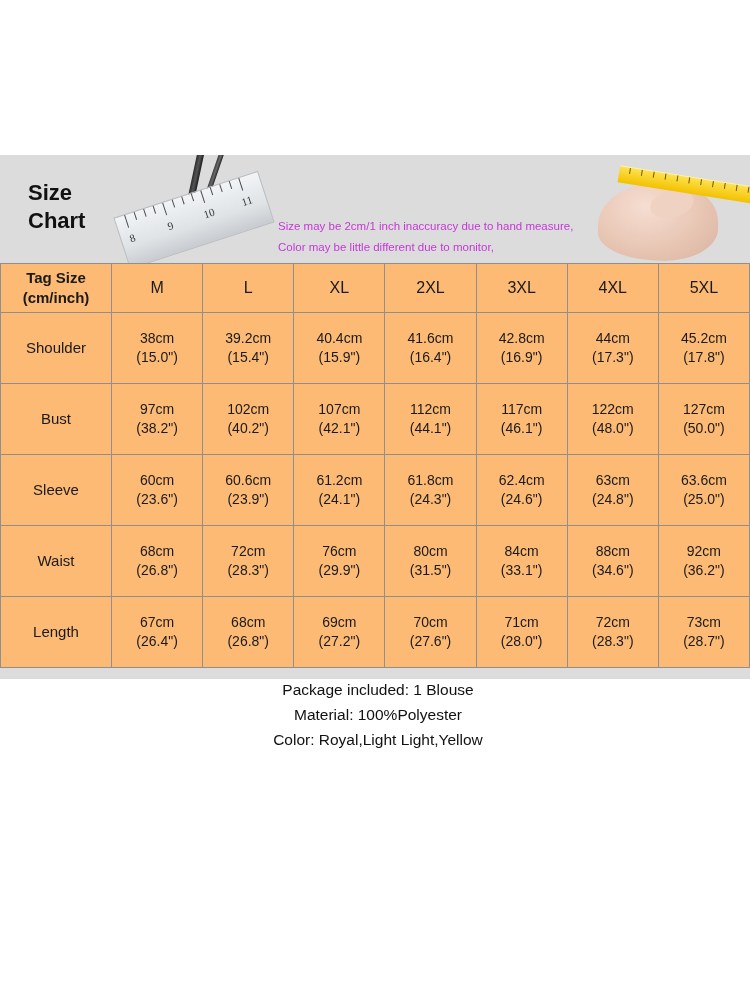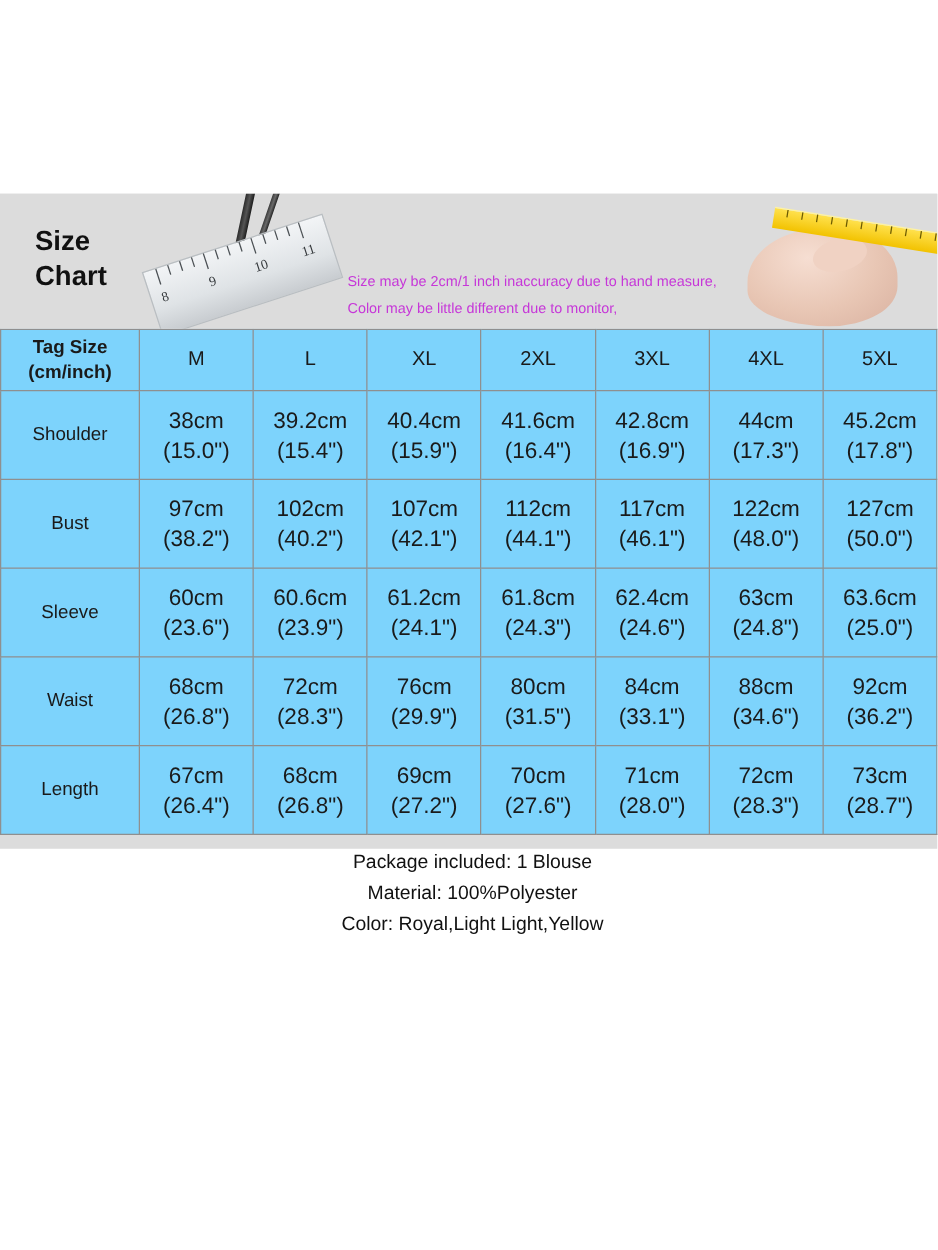--- a/index.html
+++ b/index.html
@@ -147,27 +147,27 @@
     background: #f0d2c3;
     border-radius: 50%;
     transform: rotate(-14deg);
   }
 
   
   table.size-table {
     border-collapse: collapse;
     width: 750px;
     table-layout: fixed;
-    background: #7dd3fc;
+    background: #fdba74;
   }
   table.size-table td {
     border: 1px solid #8f8f8f;
     text-align: center;
     vertical-align: middle;
-    font-size: 18px;
+    font-size: 14px;
     color: #1a1a1a;
     height: 66px;
     padding: 2px 1px;
     line-height: 1.35;
   }
   table.size-table td.rowhead {
     width: 108px;
     font-size: 15px;
   }
   td.tagsize {

